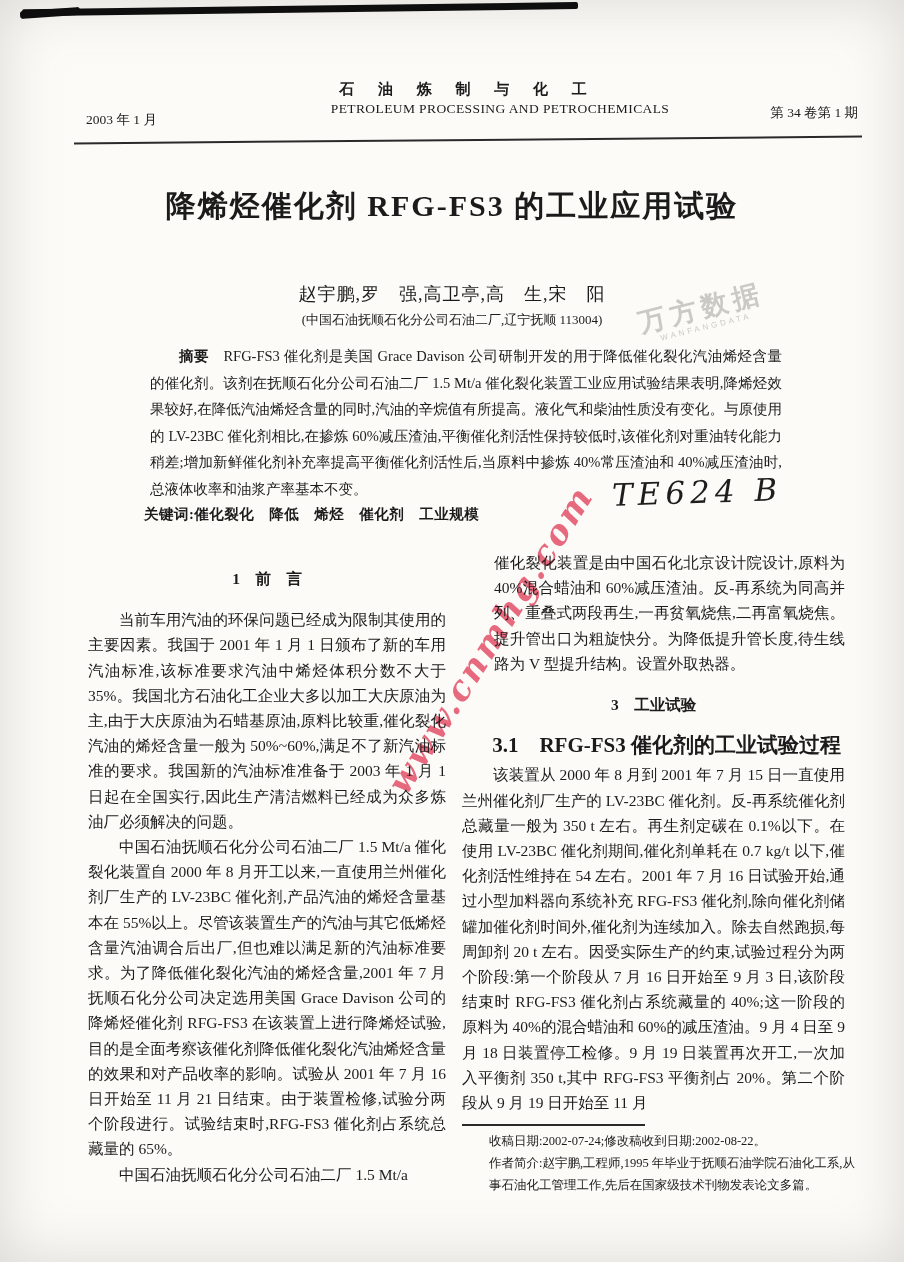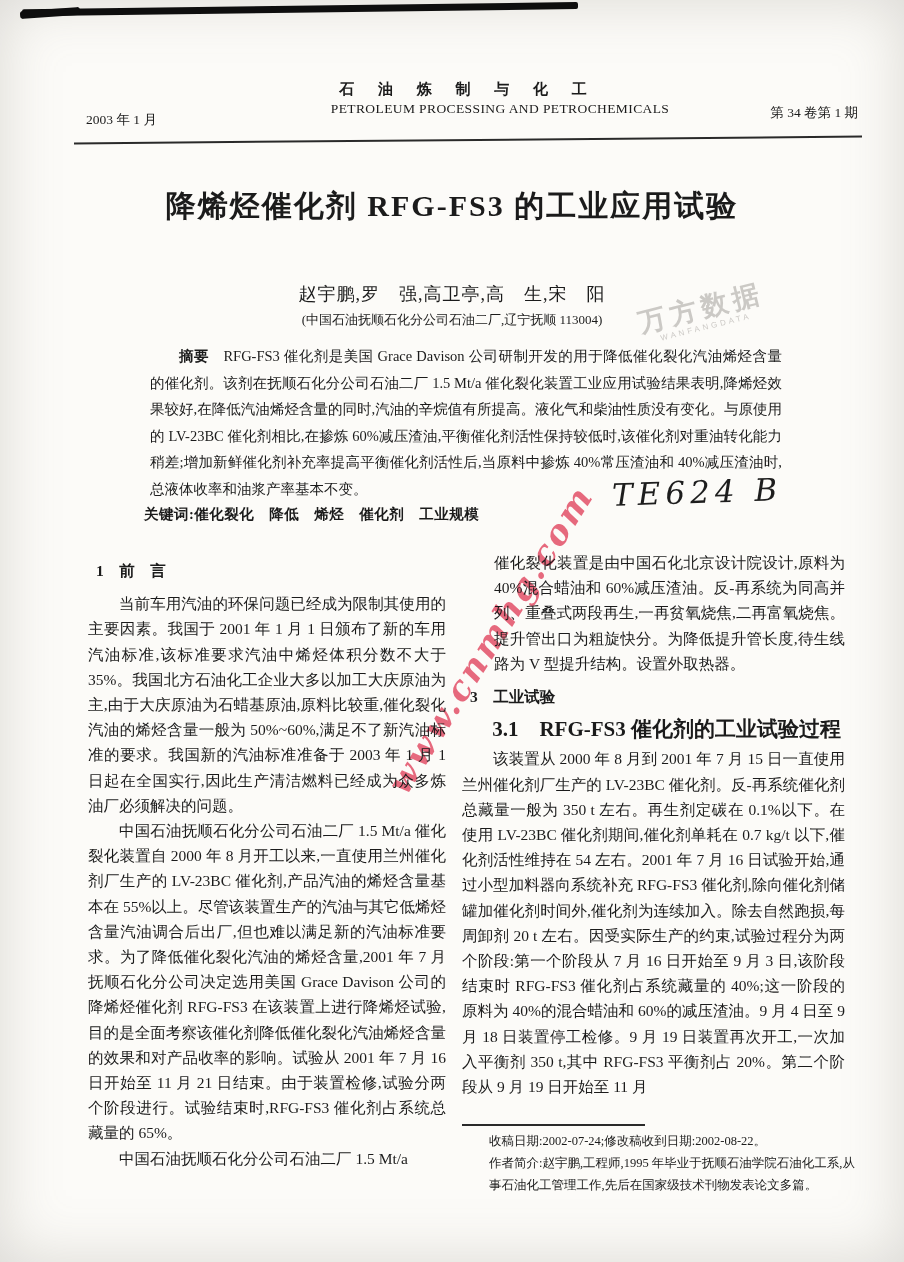--- a/index.html
+++ b/index.html
@@ -35,21 +35,21 @@
   .wm-red{position:absolute;left:315px;top:620px;width:352px;height:44px;text-align:center;font-family:"DejaVu Serif",serif;font-style:italic;font-weight:bold;font-size:34px;letter-spacing:3px;color:rgba(222,48,78,0.72);transform:rotate(-58deg);pointer-events:none;}
   .wm-stamp{position:absolute;left:638px;top:290px;transform:rotate(-14deg);color:rgba(150,146,142,0.48);pointer-events:none;text-align:center;}
   .wm-stamp .cn{font-size:27px;font-weight:bold;letter-spacing:5px;font-family:"Liberation Sans",sans-serif;}
   .wm-stamp .en{font-size:8px;letter-spacing:3px;font-family:"Liberation Sans",sans-serif;margin-top:-3px;}
   
   .col{position:absolute;top:550px;font-size:15.5px;line-height:25.2px;text-align:justify;}
   .col-left{left:88px;width:358px;}
   .col-right{left:462px;width:383px;}
   .col p{margin:0;text-indent:2em;}
   .col p.noindent{text-indent:0;margin-left:32px;}
-  .col h2{margin:8px;font-size:15.5px;font-weight:bold;text-align:left;text-indent:0;}
+  .col h2{margin:16px;font-size:15.5px;font-weight:bold;text-align:center;text-indent:0;}
   .col h3{margin:4px;font-size:21px;font-weight:bold;text-align:right;text-indent:0;}
   
   .foot-rule{position:absolute;left:462px;top:1124px;width:183px;height:2px;background:#2a2a2a;}
   .footnote{position:absolute;left:489px;top:1131px;width:366px;font-size:12.5px;line-height:21.8px;text-align:justify;}
   .footnote p{margin:0;}
 </style>
 </head>
 <body>
 
 <div class="page">

